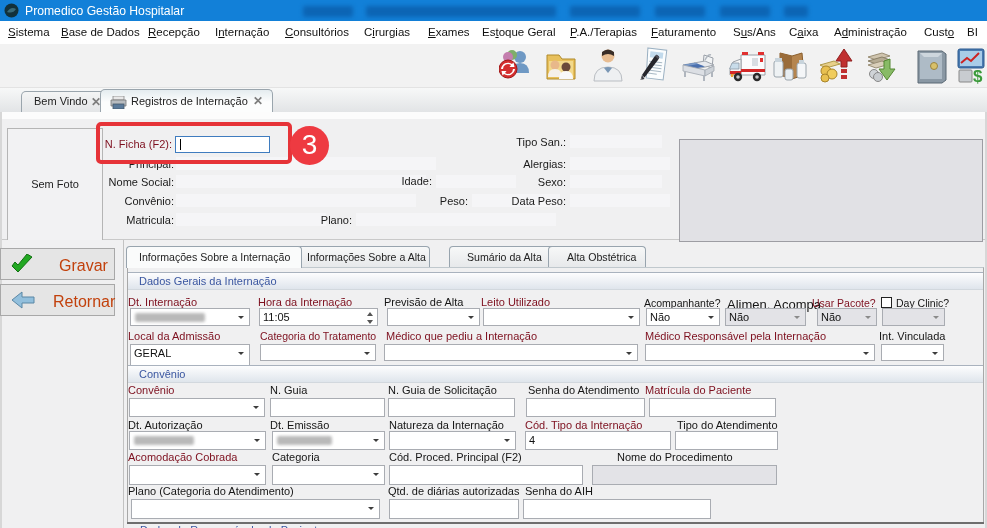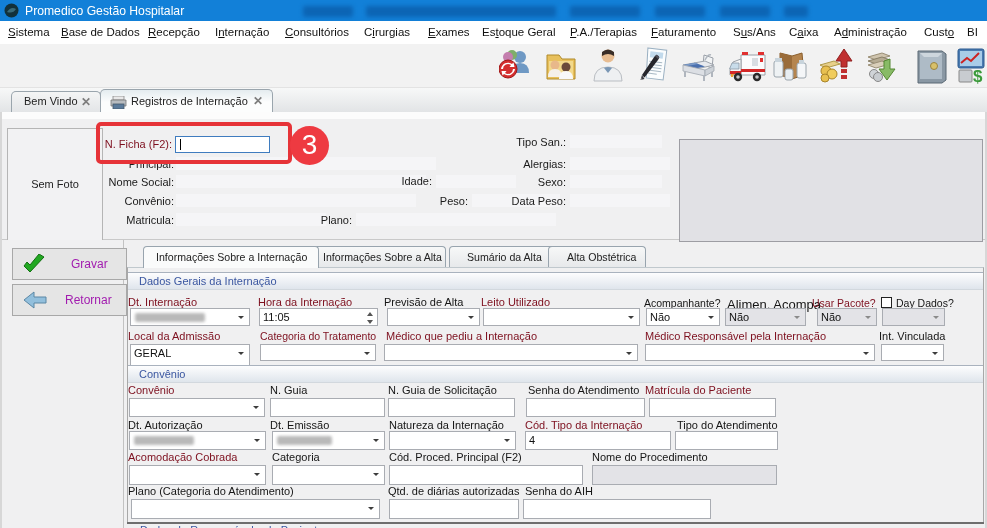--- a/index.html
+++ b/index.html
@@ -11,43 +11,43 @@
 .blob { top:6px; height:11px; background:#0c64b4; filter:blur(2.2px); border-radius:2px; }
 
 #menubar { left:0; top:21px; width:987px; height:23px; background:#fff; }
 .mi { position:absolute; top:26px; font-size:11.5px; color:#111; white-space:nowrap; }
 
 #toolbar { left:0; top:44px; width:987px; height:44px; background:#f2f2f2; border-bottom:1px solid #e3e3e3; }
 .ticon { position:absolute; top:47px; }
 
 #tabbar { left:0; top:88px; width:987px; height:24px; background:linear-gradient(#f7f8f8,#e2e4e6); }
 .mtab { position:absolute; border:1px solid #9aa5ad; border-bottom:none; border-radius:5px 5px 0 0; font-size:11px; color:#222; }
-#mtab1 { left:11px; top:91px; width:90px; height:21px; background:linear-gradient(#f4f5f5,#e3e5e7); }
+#mtab1 { left:21px; top:91px; width:90px; height:21px; background:linear-gradient(#f4f5f5,#e3e5e7); }
 #mtab2 { left:100px; top:89px; width:173px; height:23px; background:linear-gradient(#e4ecef,#fcfdfd 55%); z-index:2; }
 .tabx { color:#7d7d7d; font-weight:bold; font-size:12px; }
 
 #frame { left:0; top:112px; width:987px; height:416px; background:#f0f0f1; border-left:2px solid #d7d7d7; border-right:2px solid #d7d7d7; }
 #patientpanel { left:2px; top:119px; width:983px; height:121px; background:#f0f0f1; border-bottom:1px solid #c9c9c9; }
 #semfoto { left:7px; top:128px; width:96px; height:113px; background:#f2f2f3; border:1px solid #b5b5b5; font-size:11px; color:#222; text-align:center; line-height:110px; }
 .plab { position:absolute; font-size:11px; color:#1a1a1a; text-align:right; z-index:3; }
 .maroon { color:#7d0f1e !important; }
 #nficha { left:175px; top:136px; width:95px; height:17px; background:#fff; border:1px solid #3f7cbf; }
 #cursor { left:180px; top:139px; width:1px; height:11px; background:#000; }
 #graybox { left:679px; top:139px; width:304px; height:103px; background:#e1e1e5; border:1px solid #9d9da3; }
 
 #ann-rect { left:96px; top:122px; width:196px; height:42px; border:4px solid #e63338; border-radius:5px; z-index:30; }
 #ann-circ { left:290px; top:126px; width:39px; height:39px; border-radius:50%; background:#ee3a41; z-index:31; color:#fff; font-size:28px; text-align:center; line-height:38px; }
 
 #sidebar { left:2px; top:240px; width:122px; height:288px; background:#f0f0f1; border-right:1px solid #c2c2c2; }
-.sbtn { position:absolute; left:12px; width:115px; height:32px; background:#e5e5e5; border:1px solid #a8a8a8; font-size:12px; color:#a21caf; }
+.sbtn { position:absolute; left:0; width:115px; height:32px; background:#e5e5e5; border:1px solid #a8a8a8; font-size:16px; color:#c2410c; }
 .sbtn span { position:absolute; left:58px; top:8px; }
 .sbtn svg { position:absolute; left:9px; top:5px; }
 
 .itab { position:absolute; top:246px; height:22px; border:1px solid #98a4ae; border-bottom:none; border-radius:4px 4px 0 0; font-size:10.6px; color:#222; white-space:nowrap; background:linear-gradient(#f7f8f8,#e6e8ea); }
-#itab1 { background:#fafbfb; z-index:2;margin-left:17px; }
+#itab1 { background:#fafbfb; z-index:2; }
 #panel { left:127px; top:267px; width:857px; height:256px; background:#f0f0f1; border:1px solid #a8a8a8; border-top:1px solid #c0c8cd; }
 
 .ghead { position:absolute; height:18px; background:linear-gradient(#fdfdfe,#dfe5ec); border-top:1px solid #a9b2be; border-bottom:1px solid #d2d8de; font-size:11px; color:#3a56a0; padding-left:11px; line-height:17px; }
 
 .flab { position:absolute; font-size:11px; color:#151515; white-space:nowrap; }
 .fld { position:absolute; background:#fff; border:1px solid #a9acb2; font-size:11px; color:#111; padding:2px 0 0 3px; }
 .dis { background:#e3e3e7; }
 .arrow { position:absolute; right:5px; top:7px; width:0; height:0; border-left:3px solid transparent; border-right:3px solid transparent; border-top:3.5px solid #3c3c3c; }
 .arrow.g { border-top-color:#8a8a8a; }
 .blur1 { position:absolute; left:4px; top:4px; height:9px; background:#b9b9b9; filter:blur(1.8px); border-radius:2px; }
@@ -240,41 +240,41 @@
   </div>
 <div class="sbtn" style="top:284px">
     <svg width="26" height="22" viewBox="0 0 26 22">
       <path d="M12 2 L2 10 L12 18 L12 13 L24 13 L24 7 L12 7z" fill="#92bfdc" stroke="#5b87a5" stroke-width="1"></path>
     </svg>
     <span style="left:52px">Retornar</span>
   </div>
 <div class="itab" id="itab1" style="left:126px;width:176px">
   <span style="position:absolute;left:12px;top:4px">Informações Sobre a Internação</span>
   </div>
-<div class="itab" style="left:307px;width:139px">
+<div class="itab" style="left:291px;width:139px">
     <span style="position:absolute;left:15px;top:4px">Informações Sobre a Alta</span>
   </div>
 <div class="itab" style="left:449px;width:118px">
     <span style="position:absolute;left:17px;top:4px">Sumário da Alta</span>
   </div>
 <div class="itab" style="left:548px;width:98px">
     <span style="position:absolute;left:18px;top:4px">Alta Obstétrica</span>
   </div>
 <div class="abs" id="panel"></div>
 
 <div class="ghead" style="left:128px;top:272px;width:855px">Dados Gerais da Internação</div>
 
 <div class="flab maroon" style="left:128px;top:296px">Dt. Internação</div>
 <div class="flab maroon" style="left:258px;top:296px">Hora da Internação</div>
 <div class="flab" style="left:384px;top:296px">Previsão de Alta</div>
 <div class="flab maroon" style="left:481px;top:296px">Leito Utilizado</div>
 <div class="flab" style="left:644px;top:297px;font-size:10.5px">Acompanhante?</div>
 <div class="flab" style="left:727px;top:297px;font-size:13px">Alimen. Acompa.</div>
 <div class="flab maroon" style="left:812px;top:297px;font-size:10.5px">Usar Pacote?</div>
-<div class="flab" style="left:896px;top:297px;font-size:10.5px">Day Dados?</div>
+<div class="flab" style="left:896px;top:297px;font-size:10.5px">Day Clinic?</div>
 <div class="abs" id="chk"></div>
 
 <div class="fld" style="left:130px;top:308px;width:120px;height:18px">
     <div class="blur1" style="width:70px"></div>
     <i class="arrow"></i>
   </div>
 <div class="fld" style="left:259px;top:308px;width:119px;height:18px">11:05<span class="spin" style="top:3px"><svg width="8" height="12">
         <path d="M1 4 L4 0 L7 4z" fill="#555"></path>
         <path d="M1 8 L4 12 L7 8z" fill="#555"></path>
       </svg></span></div>
@@ -338,21 +338,21 @@
     <i class="arrow"></i>
   </div>
 <div class="fld" style="left:389px;top:431px;width:127px;height:19px">
     <i class="arrow"></i>
   </div>
 <div class="fld" style="left:525px;top:431px;width:146px;height:19px">4</div>
 <div class="fld" style="left:675px;top:431px;width:103px;height:19px"></div>
 <div class="flab maroon" style="left:128px;top:451px">Acomodação Cobrada</div>
 <div class="flab" style="left:272px;top:451px">Categoria</div>
 <div class="flab" style="left:389px;top:451px">Cód. Proced. Principal (F2)</div>
-<div class="flab" style="left:592px;top:451px">Nome do Procedimento</div>
+<div class="flab" style="left:617px;top:451px">Nome do Procedimento</div>
 <div class="fld" style="left:129px;top:465px;width:137px;height:20px">
     <i class="arrow"></i>
   </div>
 <div class="fld" style="left:272px;top:465px;width:113px;height:20px">
     <i class="arrow"></i>
   </div>
 <div class="fld" style="left:389px;top:465px;width:194px;height:20px"></div>
 <div class="fld dis" style="left:592px;top:465px;width:185px;height:20px"></div>
 <div class="flab" style="left:128px;top:485px">Plano (Categoria do Atendimento)</div>
 <div class="flab" style="left:388px;top:485px">Qtd. de diárias autorizadas</div>

